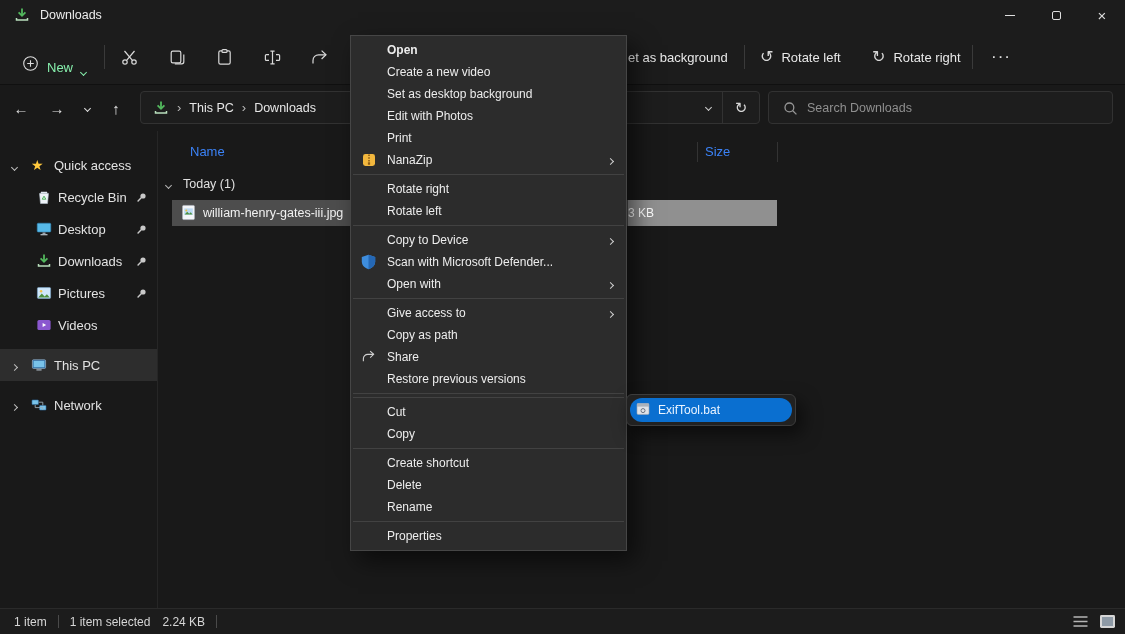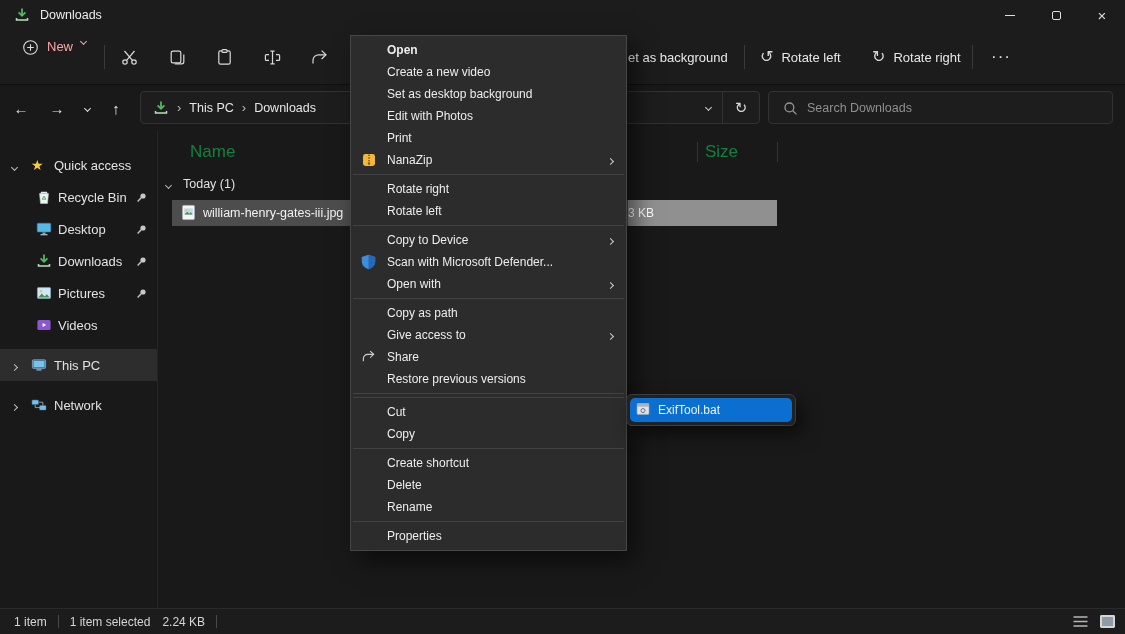--- a/index.html
+++ b/index.html
@@ -18,21 +18,21 @@
   .tb-ico{margin-left:14px;display:flex;align-items:center}
   .tb-title{margin-left:10px;font-size:12.5px;color:#ececec}
   .win-controls{position:absolute;right:0;top:0;height:30px;display:flex}
   .wc{width:46px;height:30px;display:flex;align-items:center;justify-content:center;color:#dedede;font-size:15px;cursor:default}
   .min-bar{width:10px;height:1px;background:#dedede;display:inline-block}
   .max-box{width:9px;height:9px;border:1px solid #dedede;border-radius:2px;display:inline-block}
 
   
   .toolbar{position:absolute;left:0;top:30px;width:100%;height:55px;background:#1c1c1c;border-bottom:1px solid #101010}
   .toolbar>*{position:absolute;top:50%;transform:translateY(-50%)}
-  .new-btn{display:flex;align-items:flex-start;gap:8px;height:36px;padding:0 12px;border-radius:5px;font-size:13px;color:#fca5a5}
+  .new-btn{display:flex;align-items:flex-end;gap:8px;height:36px;padding:0 12px;border-radius:5px;font-size:13px;color:#86efac}
   .tb-div{width:1px;height:24px;background:#3a3a3a}
   .tb-btn{width:38px;height:36px;display:flex;align-items:center;justify-content:center;border-radius:5px}
   .tb-labeled{display:flex;align-items:center;gap:8px;height:36px;padding:0 10px;font-size:13px;color:#e8e8e8;border-radius:5px}
   .rot-glyph{font-size:16px;color:#d7d7d7;line-height:1}
   .tb-more{width:38px;height:36px;display:flex;align-items:center;justify-content:center;font-size:17px;letter-spacing:1px;color:#e0e0e0}
   .tb-partial{font-size:13px;color:#e8e8e8}
 
   
   .chev{display:inline-block;width:7px;height:7px;border-right:1.4px solid currentColor;border-bottom:1.4px solid currentColor}
   .chev.down{transform:rotate(45deg)}
@@ -63,21 +63,21 @@
   .side-row .ico.root{left:31px}
   .side-row .lbl{position:absolute;left:58px;white-space:nowrap}
   .side-row .lbl.root{left:54px}
   .side-row .pin{position:absolute;right:10px;display:flex}
   .side-row.selected{background:#2d2d2d}
   .side-gap{margin-top:8px}
   .star-glyph{color:#ffc83d;font-size:14px;line-height:1}
 
   
   .main{position:absolute;left:159px;top:131px;right:0;bottom:26px}
-  .col-headers{position:absolute;left:0;right:0;top:8px;height:26px;font-size:17px;color:#15803d}
+  .col-headers{position:absolute;left:0;right:0;top:8px;height:26px;font-size:13px;color:#3b82f6}
   .col-name{position:absolute;left:31px;top:0;line-height:26px}
   .col-size{position:absolute;left:546px;top:0;line-height:26px}
   .col-div{position:absolute;top:3px;width:1px;height:20px;background:#333}
   .group-row{position:absolute;left:0;top:42px;height:22px;display:flex;align-items:center;color:#e0e0e0;font-size:12.5px}
   .group-row .twist{position:absolute;left:7px;color:#b5b5b5}
   .group-row .glabel{position:absolute;left:24px;white-space:nowrap}
   .file-row{position:absolute;left:13px;top:69px;width:605px;height:26px;background:var(--inactive_selection)}
   .file-row .ficon{position:absolute;left:8px;top:4px;display:flex}
   .file-row .fname{position:absolute;left:31px;top:0;line-height:26px;color:#f2f2f2;font-size:12.5px;white-space:nowrap}
   .size-cell{position:absolute;left:469px;top:69px;width:149px;height:26px;background:var(--size_cell_selection);color:#fff;font-size:12px;text-align:left;line-height:26px;padding-right:8px}
@@ -94,21 +94,21 @@
   .mi{position:relative;height:22px;display:flex;align-items:center;padding-left:36px;font-size:12px;color:#ededed;white-space:nowrap}
   .mi.bold .mi-label{font-weight:bold}
   .mi .mi-ico{position:absolute;left:10px;top:3px;display:flex}
   .mi .mi-arrow{position:absolute;right:13px;color:#cfcfcf}
   .mi.selected{background:var(--selection_blue);color:#fff;outline:1px solid rgba(255,255,255,.45);outline-offset:-1px}
   .mi.selected .mi-arrow{color:#fff}
   .msep{height:1px;background:#424242;margin:3px 2px}
 
   
   .submenu{position:absolute;left:626px;top:394px;width:170px;background:#212121;border:1px solid #3c3c3c;border-radius:6px;box-shadow:6px 8px 18px rgba(0,0,0,.55);padding:3px;z-index:50}
-  .smi{height:24px;display:flex;align-items:center;gap:8px;padding:4px 6px;border-radius:5px;font-size:12px;color:#e6e6e6}
+  .smi{height:24px;display:flex;align-items:center;gap:8px;padding:4px 6px;border-radius:12px;font-size:12px;color:#e6e6e6}
   .smi.selected{background:var(--selection_blue);color:#eaf4ff}
 </style>
 </head>
 <body>
 
 <div class="window">
 
   <div class="titlebar">
     <span class="tb-ico">
       <svg width="16" height="16" viewBox="0 0 16 16">
@@ -432,26 +432,26 @@
           </svg>
         </span>
       <span class="mi-label">Scan with Microsoft Defender...</span>
     </div>
     <div class="mi">
       <span class="mi-label">Open with</span>
       <span class="mi-arrow"><span class="chev right tiny"></span></span>
     </div>
     <div class="msep"></div>
     <div class="mi">
-        <span class="mi-label">Copy as path</span>
-      </div>
-    <div class="mi">
       <span class="mi-label">Give access to</span>
       <span class="mi-arrow"><span class="chev right tiny"></span></span>
     </div>
+    <div class="mi">
+        <span class="mi-label">Copy as path</span>
+      </div>
     <div class="mi">
       <span class="mi-ico">
           <svg width="15" height="15" viewBox="0 0 19 19" fill="none" stroke="#d0d0d0" stroke-width="1.4">
             <path d="M11.6 2.6l4.4 4.2-4.4 4.2"></path>
             <path d="M16 6.8H8.6A5.6 5.6 0 0 0 3 12.4v3"></path>
           </svg>
         </span>
       <span class="mi-label">Share</span>
     </div>
     <div class="mi">

